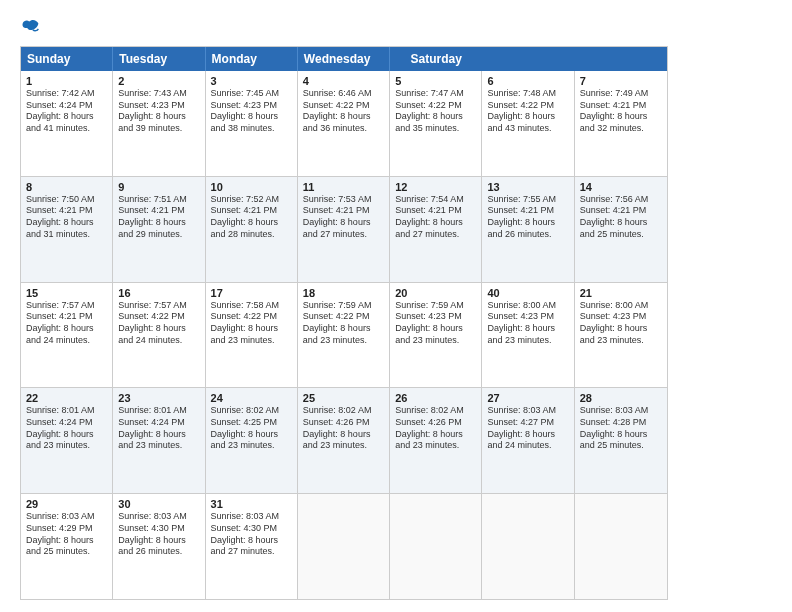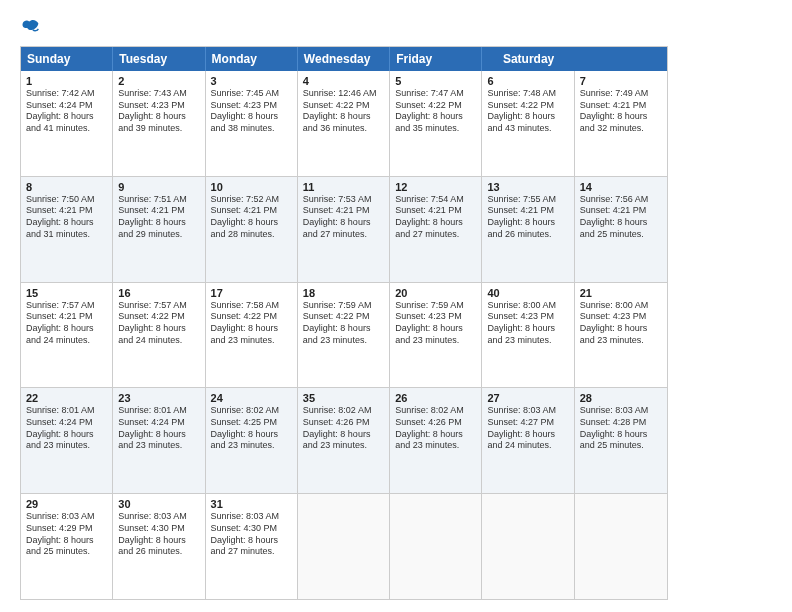--- a/index.html
+++ b/index.html
@@ -131,21 +131,20 @@
       <div class="subtitle"></div>
     </div>
   </div>
 
   <div class="calendar">
     <div class="cal-header">
     <div class="cal-header-cell">Sunday</div>
         <div class="cal-header-cell">Tuesday</div>
         <div class="cal-header-cell">Monday</div>
         <div class="cal-header-cell">Wednesday</div>
-        <div class="cal-header-cell">Friday</div>
         <div class="cal-header-cell">Saturday</div>
       </div>
     <div class="cal-body">
     <div class="cal-row">
           <div class="cal-cell">
             <span class="day-num">1</span>
             <span class="cell-line">Sunrise: 7:42 AM</span>
             <span class="cell-line">Sunset: 4:24 PM</span>
             <span class="cell-line">Daylight: 8 hours</span>
             <span class="cell-line">and 41 minutes.</span>
@@ -159,21 +158,21 @@
           </div>
           <div class="cal-cell">
             <span class="day-num">3</span>
             <span class="cell-line">Sunrise: 7:45 AM</span>
             <span class="cell-line">Sunset: 4:23 PM</span>
             <span class="cell-line">Daylight: 8 hours</span>
             <span class="cell-line">and 38 minutes.</span>
           </div>
           <div class="cal-cell">
             <span class="day-num">4</span>
-            <span class="cell-line">Sunrise: 12:46 AM</span>
+            <span class="cell-line">Sunrise: 6:46 AM</span>
             <span class="cell-line">Sunset: 4:22 PM</span>
             <span class="cell-line">Daylight: 8 hours</span>
             <span class="cell-line">and 36 minutes.</span>
           </div>
           <div class="cal-cell">
             <span class="day-num">5</span>
             <span class="cell-line">Sunrise: 7:47 AM</span>
             <span class="cell-line">Sunset: 4:22 PM</span>
             <span class="cell-line">Daylight: 8 hours</span>
             <span class="cell-line">and 35 minutes.</span>
@@ -311,21 +310,21 @@
             <span class="cell-line">and 23 minutes.</span>
           </div>
           <div class="cal-cell shaded">
             <span class="day-num">24</span>
             <span class="cell-line">Sunrise: 8:02 AM</span>
             <span class="cell-line">Sunset: 4:25 PM</span>
             <span class="cell-line">Daylight: 8 hours</span>
             <span class="cell-line">and 23 minutes.</span>
           </div>
           <div class="cal-cell shaded">
-            <span class="day-num">35</span>
+            <span class="day-num">25</span>
             <span class="cell-line">Sunrise: 8:02 AM</span>
             <span class="cell-line">Sunset: 4:26 PM</span>
             <span class="cell-line">Daylight: 8 hours</span>
             <span class="cell-line">and 23 minutes.</span>
           </div>
           <div class="cal-cell shaded">
             <span class="day-num">26</span>
             <span class="cell-line">Sunrise: 8:02 AM</span>
             <span class="cell-line">Sunset: 4:26 PM</span>
             <span class="cell-line">Daylight: 8 hours</span>

